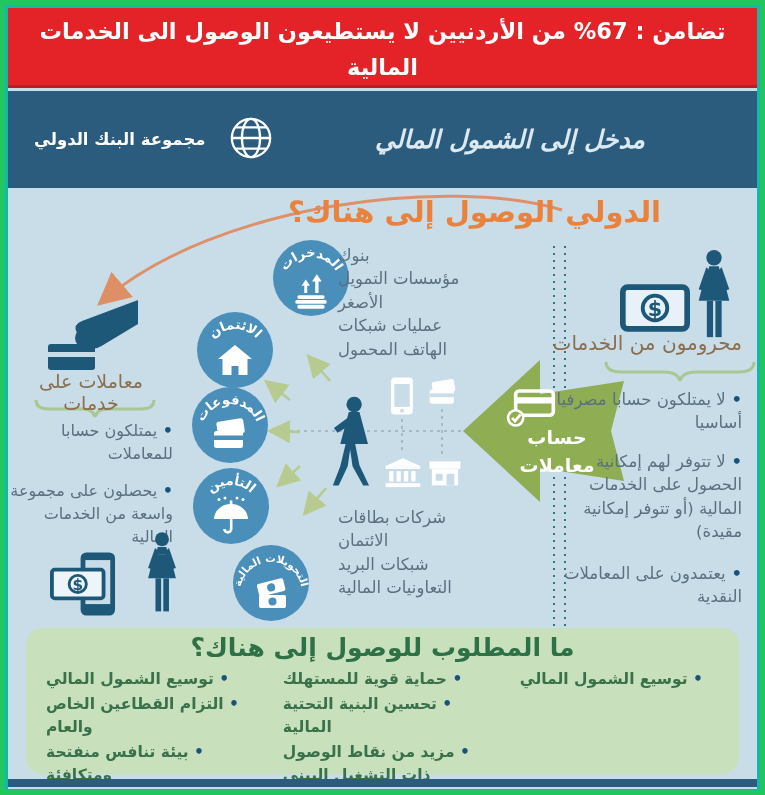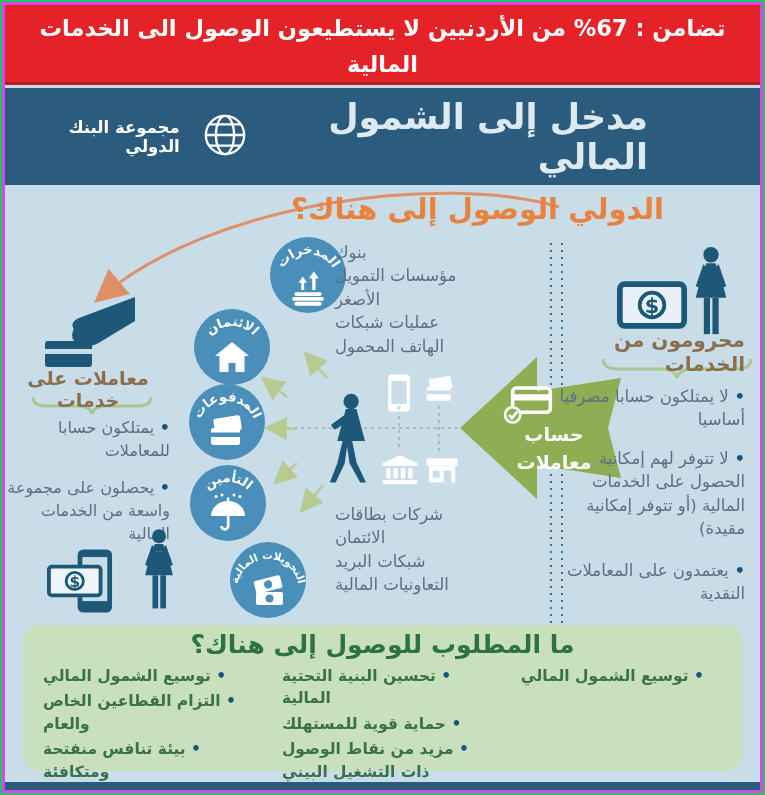--- a/index.html
+++ b/index.html
@@ -1,42 +1,42 @@
 <!DOCTYPE html>
 <html lang="ar"><head>
 <meta charset="utf-8">
 <style>
   html,body{margin:0;padding:0;background:#e9edf0;}
-  .frame{position:relative;width:765px;height:795px;background:#d946ef;border:2px solid #22c55e;box-sizing:border-box;
+  .frame{position:relative;width:765px;height:795px;background:#14b8a6;border:5px solid #22c55e;box-sizing:border-box;
          font-family:"DejaVu Sans",sans-serif;overflow:hidden;}
   .inner{position:absolute;inset:3px;background:#c9dde9;}
 
   
   .banner{position:absolute;top:0;left:0;right:0;height:80px;background:#e32328;border-bottom:3px solid #b51f24;
           color:#fff;font-weight:bold;text-align:center;font-size:22.5px;line-height:1.62;padding-top:5px;box-sizing:border-box;}
 
   
   .header{position:absolute;top:83px;left:0;right:0;height:97px;background:#2b5c7d;display:flex;align-items:center;
           justify-content:space-between;padding:0 112px 0 26px;box-sizing:border-box;}
-  .title{color:#dde9f1;font-size:35px;font-weight:bold;letter-spacing:.5px;}
+  .title{color:#dde9f1;font-size:25px;font-weight:bold;letter-spacing:.5px;font-style:italic;}
   .logo{display:flex;align-items:center;gap:22px;color:#fff;font-size:16.5px;font-weight:bold;}
 
   
   .main{position:absolute;top:180px;left:0;right:0;height:601px;background:#c9dde9;}
   .overlay{position:absolute;left:0;top:0;width:759px;height:601px;}
   .how-heading{position:absolute;top:7px;right:96px;font-size:29px;font-weight:bold;color:#e8823c;}
 
   .circle{position:absolute;width:76px;height:76px;}
   .circle svg.face{position:absolute;inset:0;}
   .circle .cicon{position:absolute;left:50%;transform:translateX(-50%);}
 
   .txtblock{position:absolute;color:#5a7080;font-size:16.5px;line-height:1.42;white-space:pre-line;
             direction:rtl;text-align:left;font-weight:500;}
 
-  .blabel{position:absolute;color:#8a6e4d;font-size:20px;font-weight:bold;direction:rtl;}
+  .blabel{position:absolute;color:#8a6e4d;font-size:20px;font-weight:normal;direction:rtl;}
   .bullets{position:absolute;direction:rtl;margin:0;padding:0;list-style:none;color:#5a7080;font-size:16.5px;line-height:1.42;}
   .bullets li{margin:0 0 15px 0;text-align:right;}
   .bullets li::before{content:"\2022  ";color:#17537a;font-weight:bold;}
 
   .arrow-text{position:absolute;color:#fff;font-weight:bold;font-size:19px;text-align:center;line-height:1.45;direction:rtl;}
 
   
   .greenbox{position:absolute;left:18px;right:18px;top:440px;height:146px;background:#c8e0bc;border-radius:16px;box-sizing:border-box;
             padding:5px 20px 0 20px;}
   .gb-heading{text-align:center;color:#2e7146;font-size:25px;font-weight:bold;margin:0 0 6px 0;}
@@ -346,22 +346,22 @@
       </span>
     </div>
 
     <div class="greenbox">
       <div class="gb-heading">ما المطلوب للوصول إلى هناك؟</div>
       <div class="gb-cols">
         <ul class="gb-col c-right">
           <li>توسيع الشمول المالي</li>
         </ul>
         <ul class="gb-col c-mid">
+          <li>حماية قوية للمستهلك</li>
           <li>تحسين البنية التحتية المالية</li>
-          <li>حماية قوية للمستهلك</li>
           <li>مزيد من نقاط الوصول ذات التشغيل البيني</li>
         </ul>
         <ul class="gb-col c-left">
           <li>توسيع الشمول المالي</li>
           <li>التزام القطاعين الخاص والعام</li>
           <li>بيئة تنافس منفتحة ومتكافئة</li>
         </ul>
       </div>
     </div>
 

